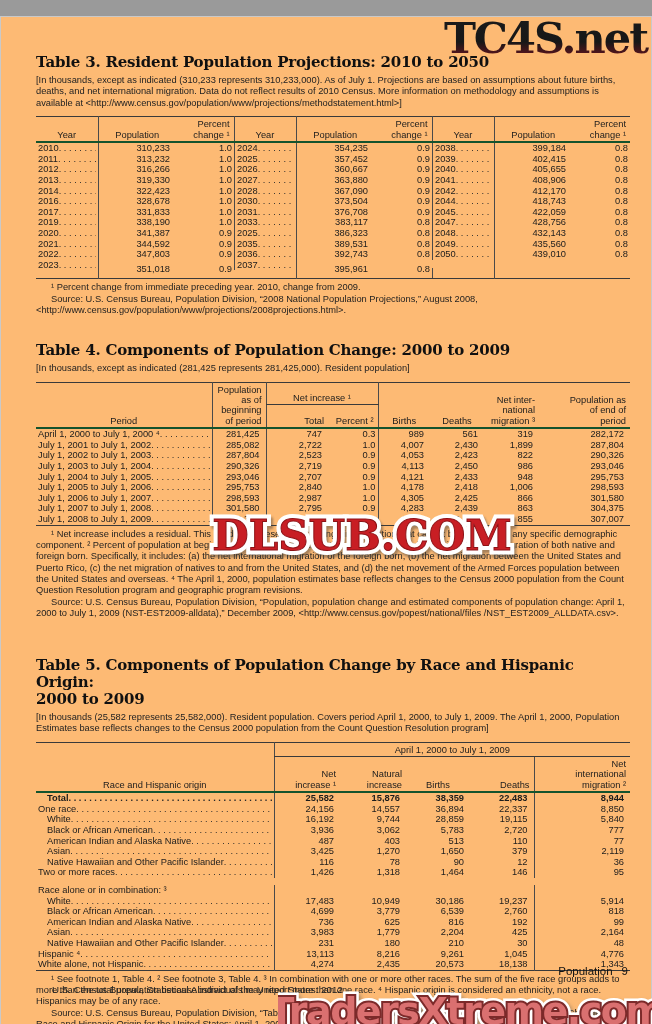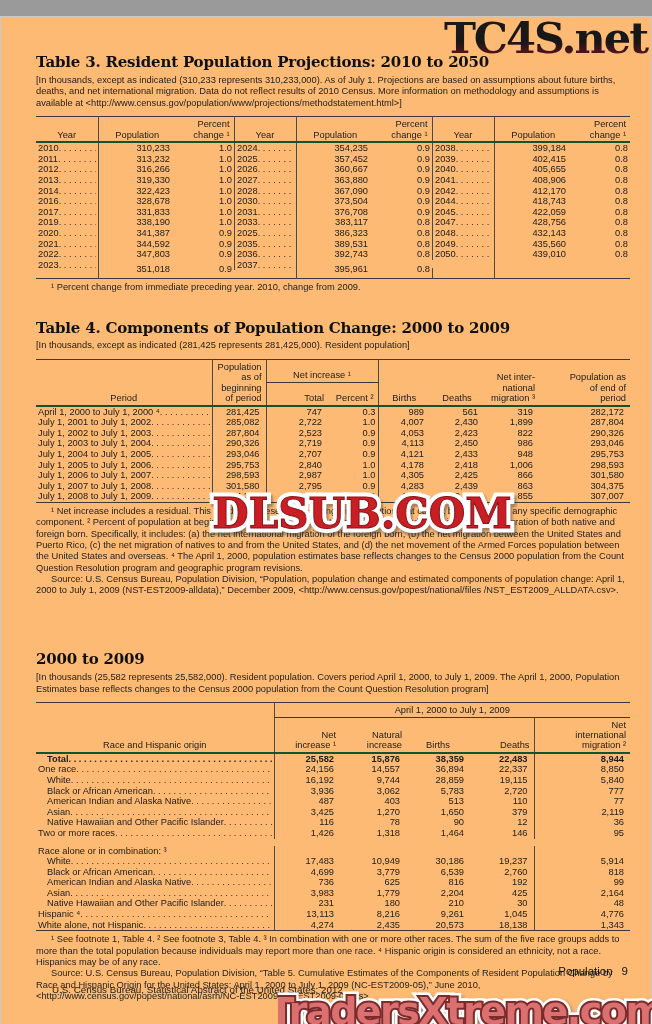--- a/index.html
+++ b/index.html
@@ -295,20 +295,21 @@
               <td class="stub noleader vl">
                 <span class="lbl"></span>
               </td>
               <td class="vl"></td>
               <td class="tight"></td>
             </tr>
           </tbody>
       </table>
       <div class="footnotes">
         <p>¹ Percent change from immediate preceding year. 2010, change from 2009.</p>
+        <p>Source: U.S. Census Bureau, Population Division, “2008 National Population Projections,” August 2008, &lt;http://www.census.gov/population/www/projections/2008projections.html&gt;.</p>
       </div>
     </div>
 
     <div style="margin-top:26px;position:relative;">
       <h2 class="tbl-title">Table 4. Components of Population Change: 2000 to 2009</h2>
       <p class="tbl-note">[In thousands, except as indicated (281,425 represents 281,425,000). Resident population]</p>
       <table>
         <colgroup>
           <col style="width:176px">
             <col style="width:54px">
@@ -455,21 +456,21 @@
           <g font-family="DejaVu Serif, serif" font-size="42" letter-spacing="0">
             <text x="180" y="44" text-anchor="middle" fill="#ffffff" stroke="#ffffff" stroke-width="9" style="filter:drop-shadow(2px 3px 1px rgba(60,60,60,.45));">DLSUB.COM</text>
             <text x="180" y="44" text-anchor="middle" fill="#c81e24" stroke="#8d1216" stroke-width="1">DLSUB.COM</text>
           </g>
         </svg>
       </div>
     </div>
 
     <div style="margin-top:38px;">
       <h2 class="tbl-title">
-        <br>
+        <span>Table 5. Components of Population Change by Race and Hispanic Origin:</span><br>
         <span>2000 to 2009</span>
       </h2>
       <p class="tbl-note">[In thousands (25,582 represents 25,582,000). Resident population. Covers period April 1, 2000, to July 1, 2009. The April 1, 2000, Population Estimates base reflects changes to the Census 2000 population from the Count Question Resolution program]</p>
       <table>
         <colgroup>
           <col style="width:238px">
             <col style="width:66px">
             <col style="width:66px">
           <col style="width:64px">
             <col style="width:64px">

